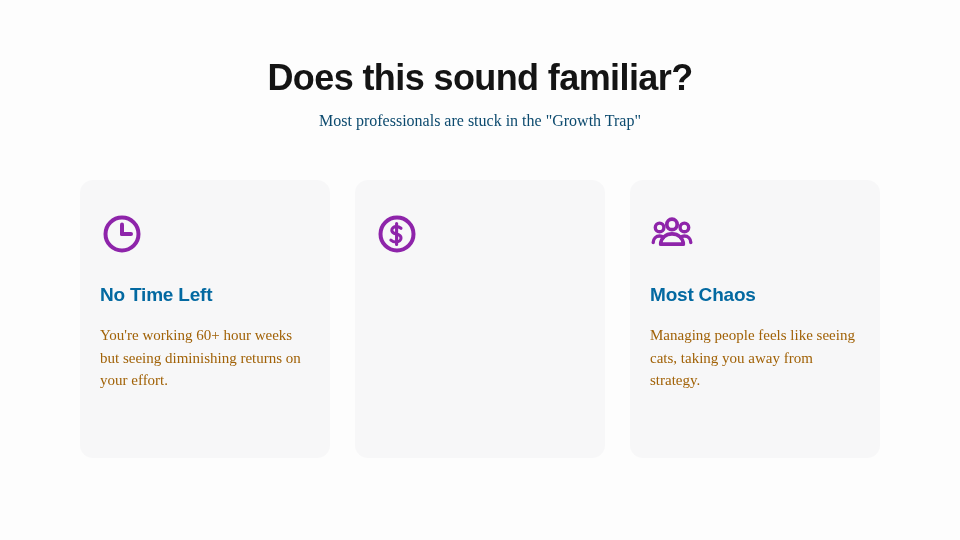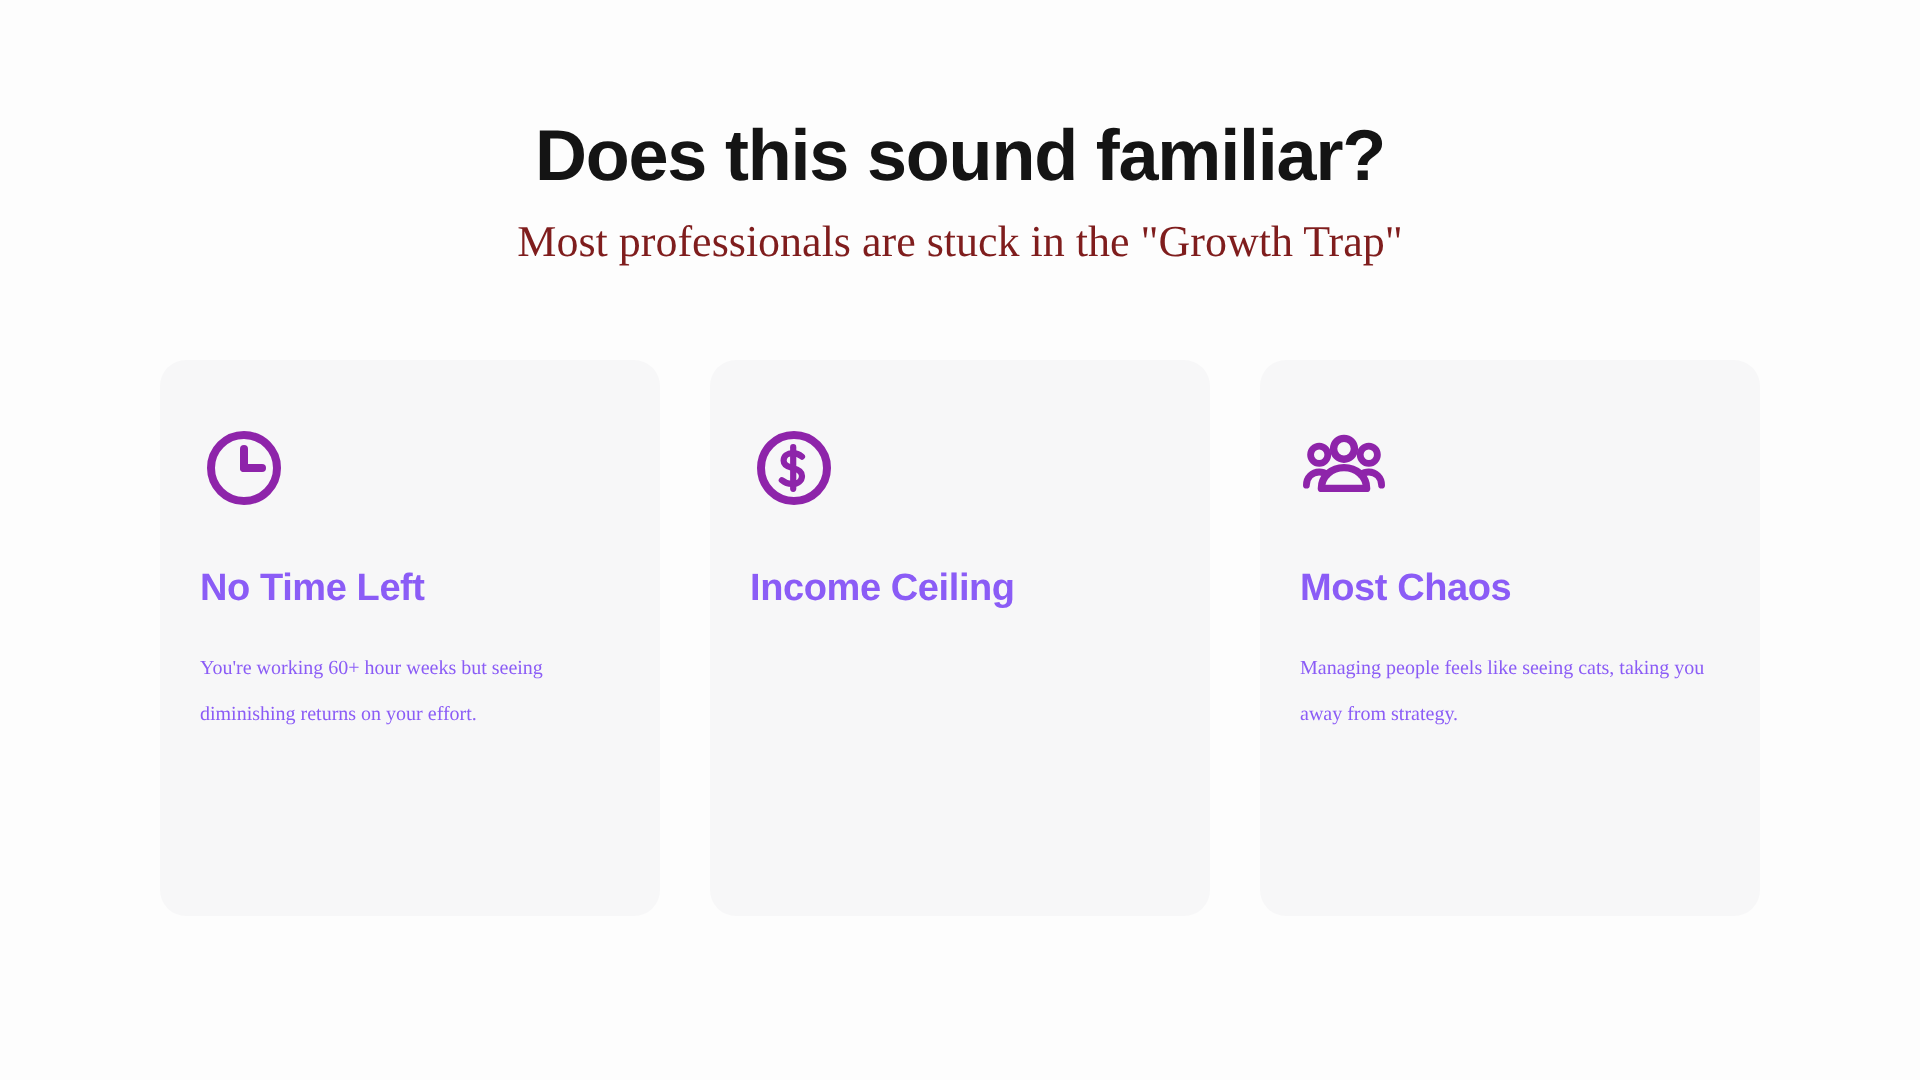--- a/index.html
+++ b/index.html
@@ -36,23 +36,23 @@
     font-family: "Liberation Sans", sans-serif;
     font-size: 36px;
     font-weight: 700;
     letter-spacing: -0.6px;
     color: #141414;
     line-height: 44px;
   }
   .page-subtitle {
     margin: 9px 0 0 0;
     font-family: "Liberation Serif", serif;
-    font-size: 22px;
+    font-size: 16px;
     font-weight: 400;
-    color: #7f1d1d;
+    color: #0c4a6e;
     line-height: 24px;
   }
 
   
   .cards {
     position: absolute;
     left: 80px;
     top: 180px;
     width: 800px;
     display: flex;
@@ -75,29 +75,29 @@
   }
   .card-icon svg {
     display: block;
   }
   .card-title {
     margin: 0;
     font-family: "Liberation Sans", sans-serif;
     font-size: 19px;
     font-weight: 700;
     letter-spacing: -0.2px;
-    color: #8b5cf6;
+    color: #0369a1;
     line-height: 26px;
   }
   .card-body {
     margin: 16px 0 0 0;
     font-family: "Liberation Serif", serif;
-    font-size: 10px;
+    font-size: 15px;
     font-weight: 400;
-    color: #8b5cf6;
+    color: #a16207;
     line-height: 22.5px;
     max-width: 210px;
   }
 </style>
 </head>
 <body>
 
 <div class="page">
 
   <div class="header">
@@ -120,21 +120,20 @@
     </div>
 
     <div class="card">
       <span class="card-icon">
         <svg width="44" height="44" viewBox="0 0 44 44" xmlns="http://www.w3.org/2000/svg">
           <circle cx="22" cy="22" r="16.5" fill="none" stroke="#8e24aa" stroke-width="4"></circle>
           <path d="M26 16.3c-1.5-1.2-3-1.7-4.6-1.7-2.7 0-4.6 1.5-4.6 3.7 0 2.1 1.5 3.1 4.4 3.7 3.1.7 4.8 1.7 4.8 4 0 2.4-2.1 4-5 4-1.9 0-3.6-.6-5.1-1.9" fill="none" stroke="#8e24aa" stroke-width="3.1" stroke-linecap="round" stroke-linejoin="round"></path>
           <path d="M21.6 11.6 L21.6 32.4" fill="none" stroke="#8e24aa" stroke-width="3.1" stroke-linecap="round"></path>
         </svg>
       </span>
-      <h2 class="card-title">Income Ceiling</h2>
     </div>
 
     <div class="card">
       <span class="card-icon">
         <svg width="44" height="44" viewBox="0 0 44 44" xmlns="http://www.w3.org/2000/svg">
 
           <circle cx="9.6" cy="15.4" r="4.3" fill="none" stroke="#8e24aa" stroke-width="3.4"></circle>
           <circle cx="34.4" cy="15.4" r="4.3" fill="none" stroke="#8e24aa" stroke-width="3.4"></circle>
 
           <path d="M3.2 30.6c0-3.9 2.9-6.6 6.4-6.6 1.5 0 2.9.5 4 1.3" fill="none" stroke="#8e24aa" stroke-width="3.4" stroke-linecap="round"></path>

